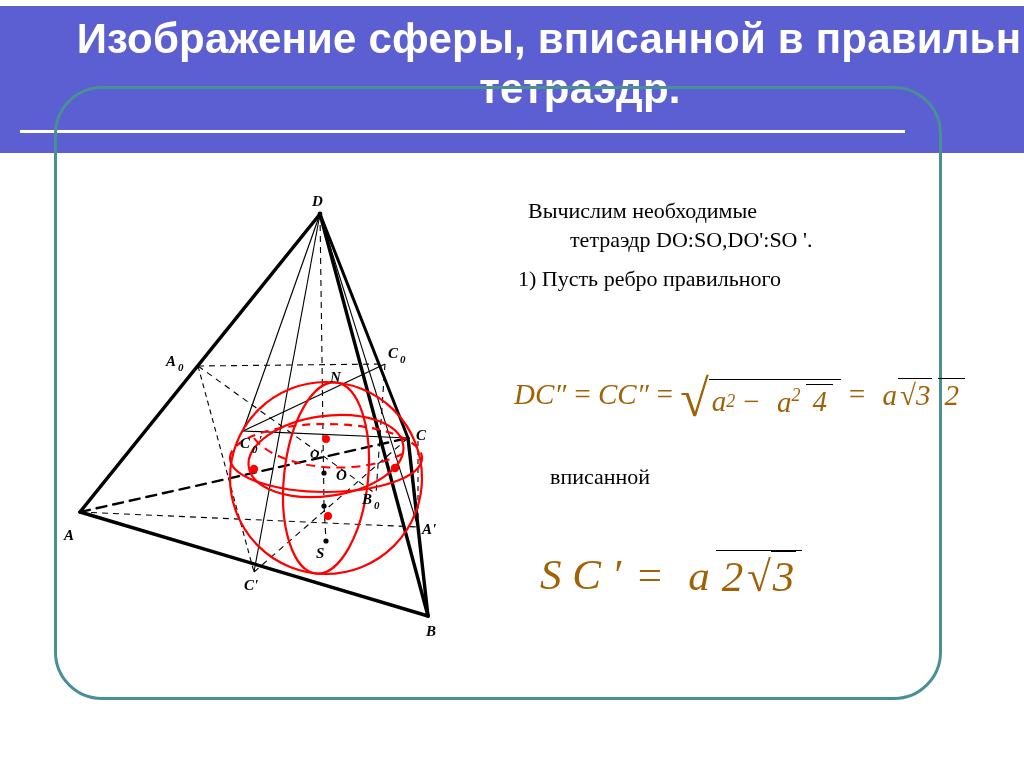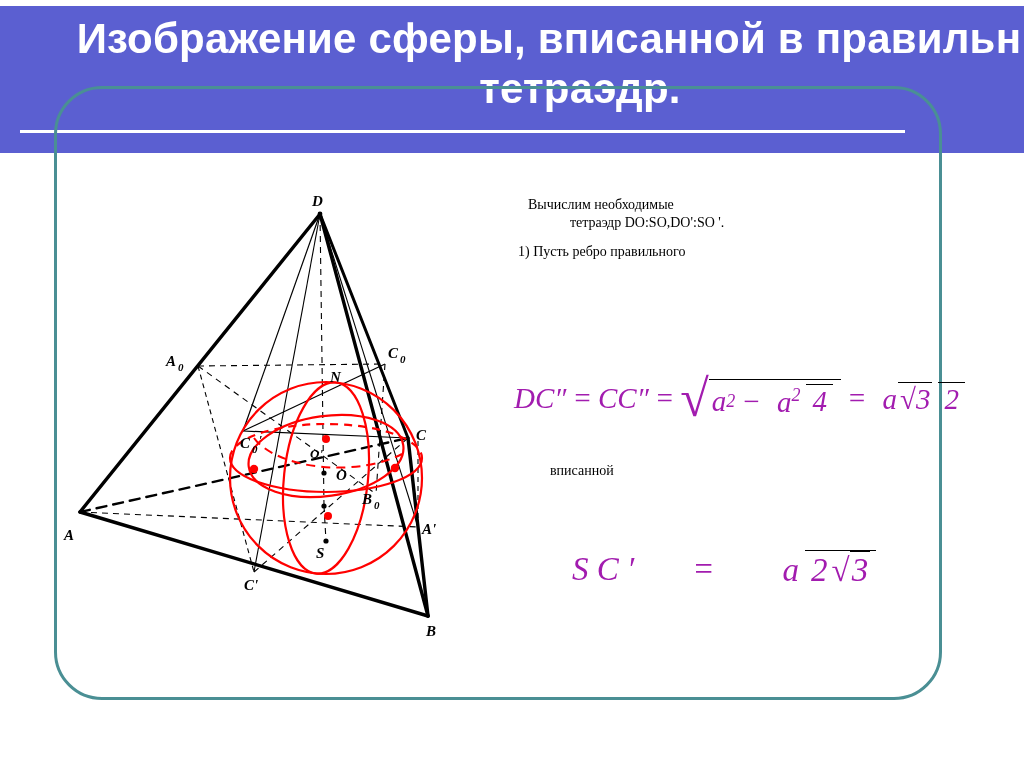--- a/index.html
+++ b/index.html
@@ -74,52 +74,51 @@
   
   #right-col {
     position: absolute;
     left: 512px;
     top: 196px;
     width: 432px;
     color: #000000;
     font-family: "Liberation Serif", serif;
   }
   .para {
-    font-size: 14px;
+    font-size: 22px;
     line-height: 1.32;
     margin-bottom: 10px;
   }
   .para .ind {
     display: block;
     padding-left: 42px;
   }
   .p1 { padding-left: 16px; }
   .p2 { padding-left: 6px; }
   .p3 { padding-left: 4px; }
 
   
   .formula {
     font-family: "Liberation Serif", serif;
     font-style: italic;
-    color: #a21caf;
+    color: #a16207;
     display: flex;
-    align-items: center;
+    align-items: flex-start;
   }
   #formula1 {
     position: absolute;
     left: 514px;
     top: 378px;
     font-size: 29px;
   }
   #formula2 {
     position: absolute;
-    left: 572px;
+    left: 540px;
     top: 550px;
-    font-size: 33px;
-    gap: 44px;
+    font-size: 43px;
   }
   .frac {
     display: inline-flex;
     flex-direction: row;
     align-items: center;
     vertical-align: middle;
     margin: 0 4px;
   }
   .frac .num { padding: 0 6px; line-height: 1.05; }
   .frac .den { padding: 0 6px; line-height: 1.15; border-top: 1.6px solid #000; }

